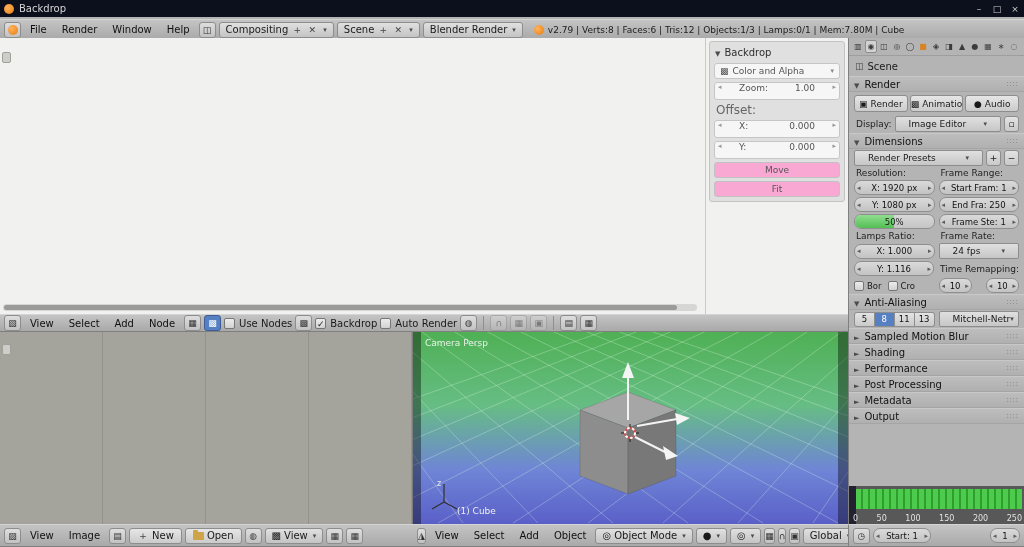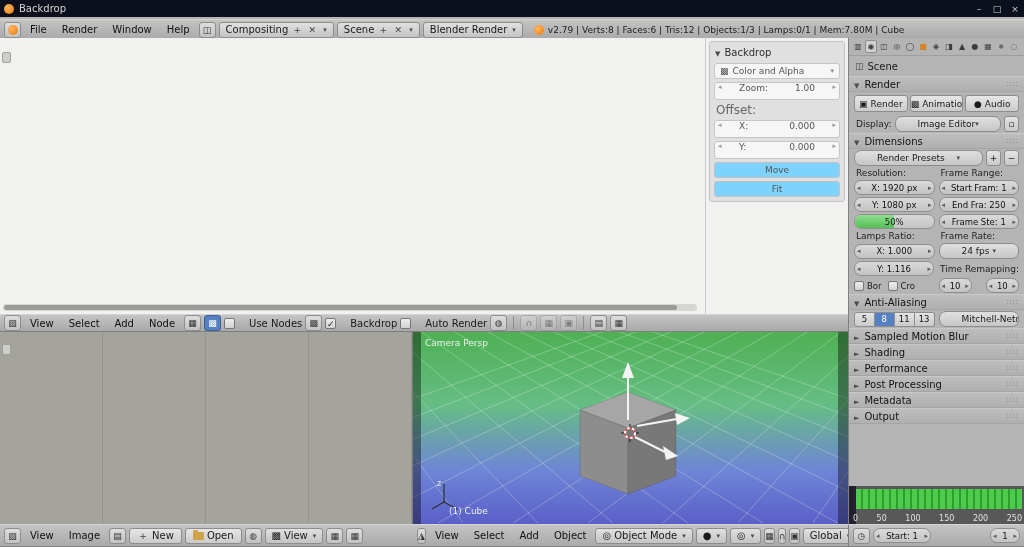--- a/index.html
+++ b/index.html
@@ -21,21 +21,21 @@
   .btn{display:inline-flex;align-items:center;justify-content:center;gap:3px;background:linear-gradient(#e6e6e6,#cbcbcb);border:1px solid #8d8d8d;border-radius:3px;height:16px;padding:0 7px;white-space:nowrap}
   .icobtn{display:inline-flex;align-items:center;justify-content:center;width:17px;height:16px;background:linear-gradient(#dedede,#c2c2c2);border:1px solid #8d8d8d;border-radius:3px;font-size:9px;color:#333}
   .icobtn.pressed{background:#5680c2;color:#fff;border-color:#3c5e94}
   .icobtn.dim{opacity:.45}
   .ic{font-style:normal}
   .i-grid::before{content:"▦"} .i-node::before{content:"▧"} .i-img::before{content:"▨"}
   .i-3d::before{content:"◮"} .i-clock::before{content:"◷"} .i-pin::before{content:"◍"}
   .i-magnet::before{content:"∩"} .i-checker::before{content:"▩"} .i-sphere::before{content:"●"}
   .i-pivot::before{content:"◎"} .i-layers::before{content:"▦"} .i-cambtn::before{content:"▣"}
   .i-browse::before{content:"▤"} .i-screen::before{content:"◫"}
-  .chk{display:inline-flex;align-items:center;gap:14px;white-space:nowrap}
+  .chk{display:inline-flex;align-items:center;gap:4px;white-space:nowrap}
   .chk .box{width:11px;height:11px;border:1px solid #767676;border-radius:2px;background:linear-gradient(#ececec,#d2d2d2);font-size:9px;line-height:10px;text-align:center;color:#1d1d1d}
   .sep{width:1px;height:14px;background:#8f8f8f;margin:0 3px}
   .mini{display:inline-flex;align-items:center;justify-content:center;width:12px;height:12px;font-size:9px;color:#444}
 
   
   .menubar{position:absolute;left:0;top:19px;width:1024px;height:21px}
   .stats{display:flex;align-items:center;gap:4px;font-size:9px;color:#1c1c1c;margin-left:8px;white-space:nowrap}
   .slogo{width:10px;height:10px;border-radius:50%;background:radial-gradient(circle at 35% 35%,#ffb35c,#e87d0d)}
 
   
@@ -45,35 +45,35 @@
   .bpanel{margin:3px 3px 0 3px;background:rgba(222,222,222,.92);border:1px solid #c4c4c4;border-radius:3px;padding:4px;display:flex;flex-direction:column;gap:3px}
   .bphead{display:flex;align-items:center;gap:4px;font-size:10px;color:#2e2e2e;padding:1px 0 2px 1px}
   .tri::before{content:"▼";font-size:7px;color:#4c4c4c}
   .tri.closed::before{content:"►"}
   .bdd{display:flex;align-items:center;gap:4px;background:#f6f6f6;border:1px solid #c6c6c6;border-radius:3px;height:16px;padding:0 5px;font-size:9px;color:#555}
   .bdd::after{content:"▾";font-size:7px;color:#888;margin-left:auto}
   .bf{position:relative;display:flex;align-items:flex-start;justify-content:space-between;background:#f6f6f6;border:1px solid #c6c6c6;border-radius:3px;height:18px;padding:0 24px;font-size:9px;color:#555}
   .bf::before{content:"◂";position:absolute;left:3px;font-size:7px;color:#999}
   .bf::after{content:"▸";position:absolute;right:3px;font-size:7px;color:#999}
   .blab{font-size:12px;color:#666;padding-left:2px}
-  .bbtn{background:#7dd3fc;border:1px solid #c2c2c2;border-radius:3px;height:16px;line-height:15px;text-align:center;font-size:9px;color:#555}
+  .bbtn{background:#f9a8d4;border:1px solid #c2c2c2;border-radius:3px;height:16px;line-height:15px;text-align:center;font-size:9px;color:#555}
   .hscroll{position:absolute;left:3px;bottom:3px;width:694px;height:7px;border-radius:4px;background:rgba(120,120,120,.22)}
   .hscroll .thumb{position:absolute;left:1px;top:1px;bottom:1px;width:97%;border-radius:3px;background:rgba(95,95,95,.5)}
 
   
   .node-toolbar{position:absolute;left:0;top:314px;width:848px;height:18px}
 
   
   .uv-editor{position:absolute;left:0;top:332px;width:413px;height:192px;background:#a4a49c;background-image:repeating-linear-gradient(90deg,transparent 0 102px,rgba(0,0,0,.10) 102px 103px);border-right:1px solid #7d7d7d}
 
   
   .vp{position:absolute;left:413px;top:332px;width:435px;height:192px;background:linear-gradient(#4fb054 0%,#66bd84 38%,#6f85d6 72%,#5a5fc8 100%);overflow:hidden}
   .vp svg{position:absolute;left:0;top:0}
   .vp-label{position:absolute;left:12px;top:6px;color:#e9f2e9;font-size:9px}
-  .vp-obj{position:absolute;left:36px;bottom:8px;color:#efefef;font-size:9px}
+  .vp-obj{position:absolute;left:44px;bottom:8px;color:#efefef;font-size:9px}
   .vp-z{position:absolute;left:24px;bottom:36px;color:#e8e8e8;font-size:8px}
 
   
   .img-tb{position:absolute;left:0;top:524px;width:413px;height:23px}
   .obj-tb{position:absolute;left:413px;top:524px;width:435px;height:23px}
   .folder{width:11px;height:8px;background:#cfa348;border-radius:1px;position:relative}
   .folder::before{content:"";position:absolute;top:-2px;left:0;width:5px;height:2px;background:#cfa348;border-radius:1px 1px 0 0}
 
   
   .props{position:absolute;left:848px;top:38px;width:176px;height:448px;background:#b4b4b4;border-left:1px solid #808080;overflow:hidden}
@@ -84,21 +84,21 @@
   .sec{display:flex;align-items:center;gap:5px;height:16px;padding:0 5px;border-top:1px solid #c8c8c8;border-bottom:1px solid #a5a5a5;background:linear-gradient(#bdbdbd,#b0b0b0);font-size:10px;color:#111}
   .grip{margin-left:auto;color:#8b8b8b;font-size:8px;letter-spacing:1px}
   .p3{display:flex;gap:2px;padding:3px 5px}
   .p3 .btn{flex:1;font-size:9px;height:17px;padding:0 2px;overflow:hidden}
   .prow{display:flex;align-items:center;gap:3px;padding:1px 5px}
   .p2{display:grid;grid-template-columns:1fr 1fr;gap:2px 4px;padding:1px 5px;align-items:center}
   .plabel{font-size:9px;color:#1f1f1f;padding-left:2px;white-space:nowrap}
   .nf{position:relative;display:flex;align-items:center;justify-content:center;background:linear-gradient(#dadada,#c3c3c3);border:1px solid #8f8f8f;border-radius:7px;height:15px;font-size:8.5px;color:#111;white-space:nowrap;overflow:hidden}
   .nf::before{content:"◂";position:absolute;left:2px;font-size:7px;color:#5c5c5c}
   .nf::after{content:"▸";position:absolute;right:2px;font-size:7px;color:#5c5c5c}
-  .pdd{display:flex;align-items:center;background:linear-gradient(#e0e0e0,#c6c6c6);border:1px solid #8d8d8d;border-radius:7px;height:16px;padding:0 22px;font-size:9px;white-space:nowrap;overflow:hidden}
+  .pdd{display:flex;align-items:center;background:linear-gradient(#e0e0e0,#c6c6c6);border:1px solid #8d8d8d;border-radius:2px;height:16px;padding:0 13px;font-size:9px;white-space:nowrap;overflow:hidden}
   .pdd::after{content:"▾";font-size:7px;color:#4a4a4a;margin-left:auto}
   .slider{position:relative;height:15px;border:1px solid #8f8f8f;border-radius:7px;background:linear-gradient(#d8d8d8,#c4c4c4);overflow:hidden;text-align:center;font-size:8.5px;line-height:14px}
   .slider .fill{position:absolute;left:0;top:0;bottom:0;width:50%;background:linear-gradient(#8fdd8f,#54bf54)}
   .slider .txt{position:relative}
   .seg{display:flex;height:15px}
   .seg span{flex:1;display:flex;align-items:center;justify-content:center;font-size:8.5px;background:linear-gradient(#e3e3e3,#cacaca);border:1px solid #8d8d8d;border-left:none;color:#111}
   .seg span:first-child{border-left:1px solid #8d8d8d;border-radius:3px 0 0 3px}
   .seg span:last-child{border-radius:0 3px 3px 0}
   .seg span.on{background:#5680c2;color:#fff}
   .pchk{display:inline-flex;align-items:center;gap:3px;font-size:8.5px;white-space:nowrap}

